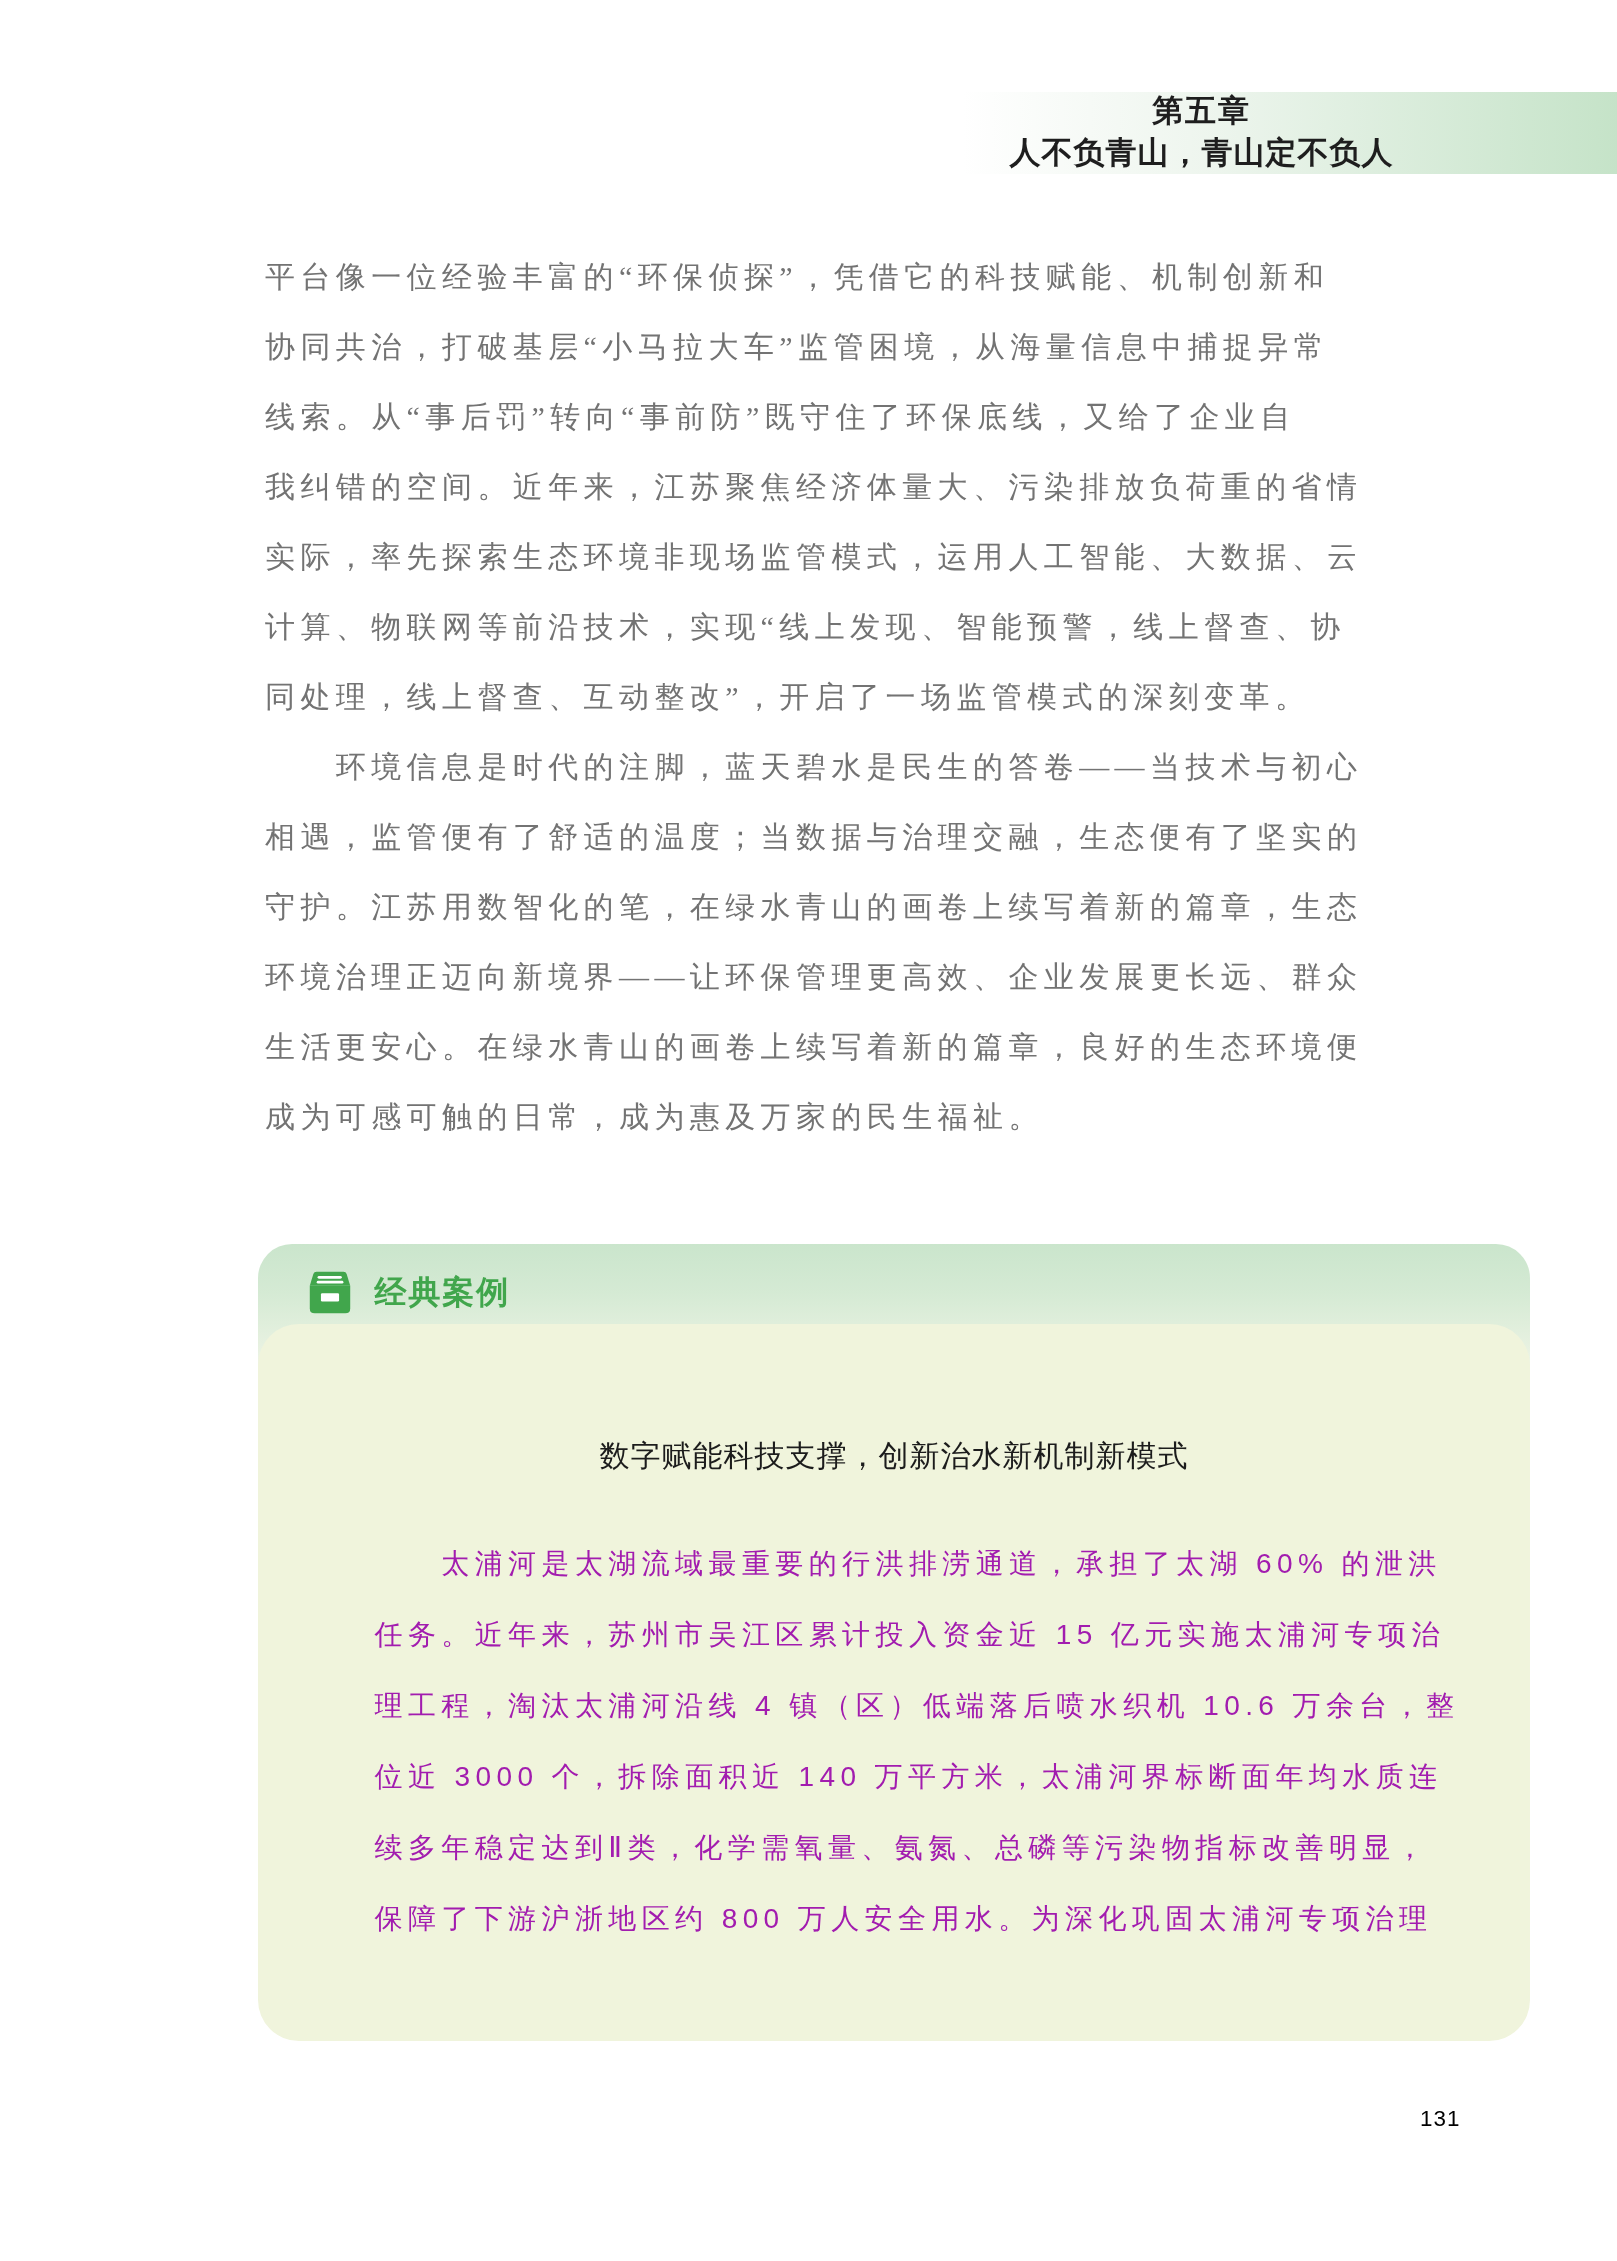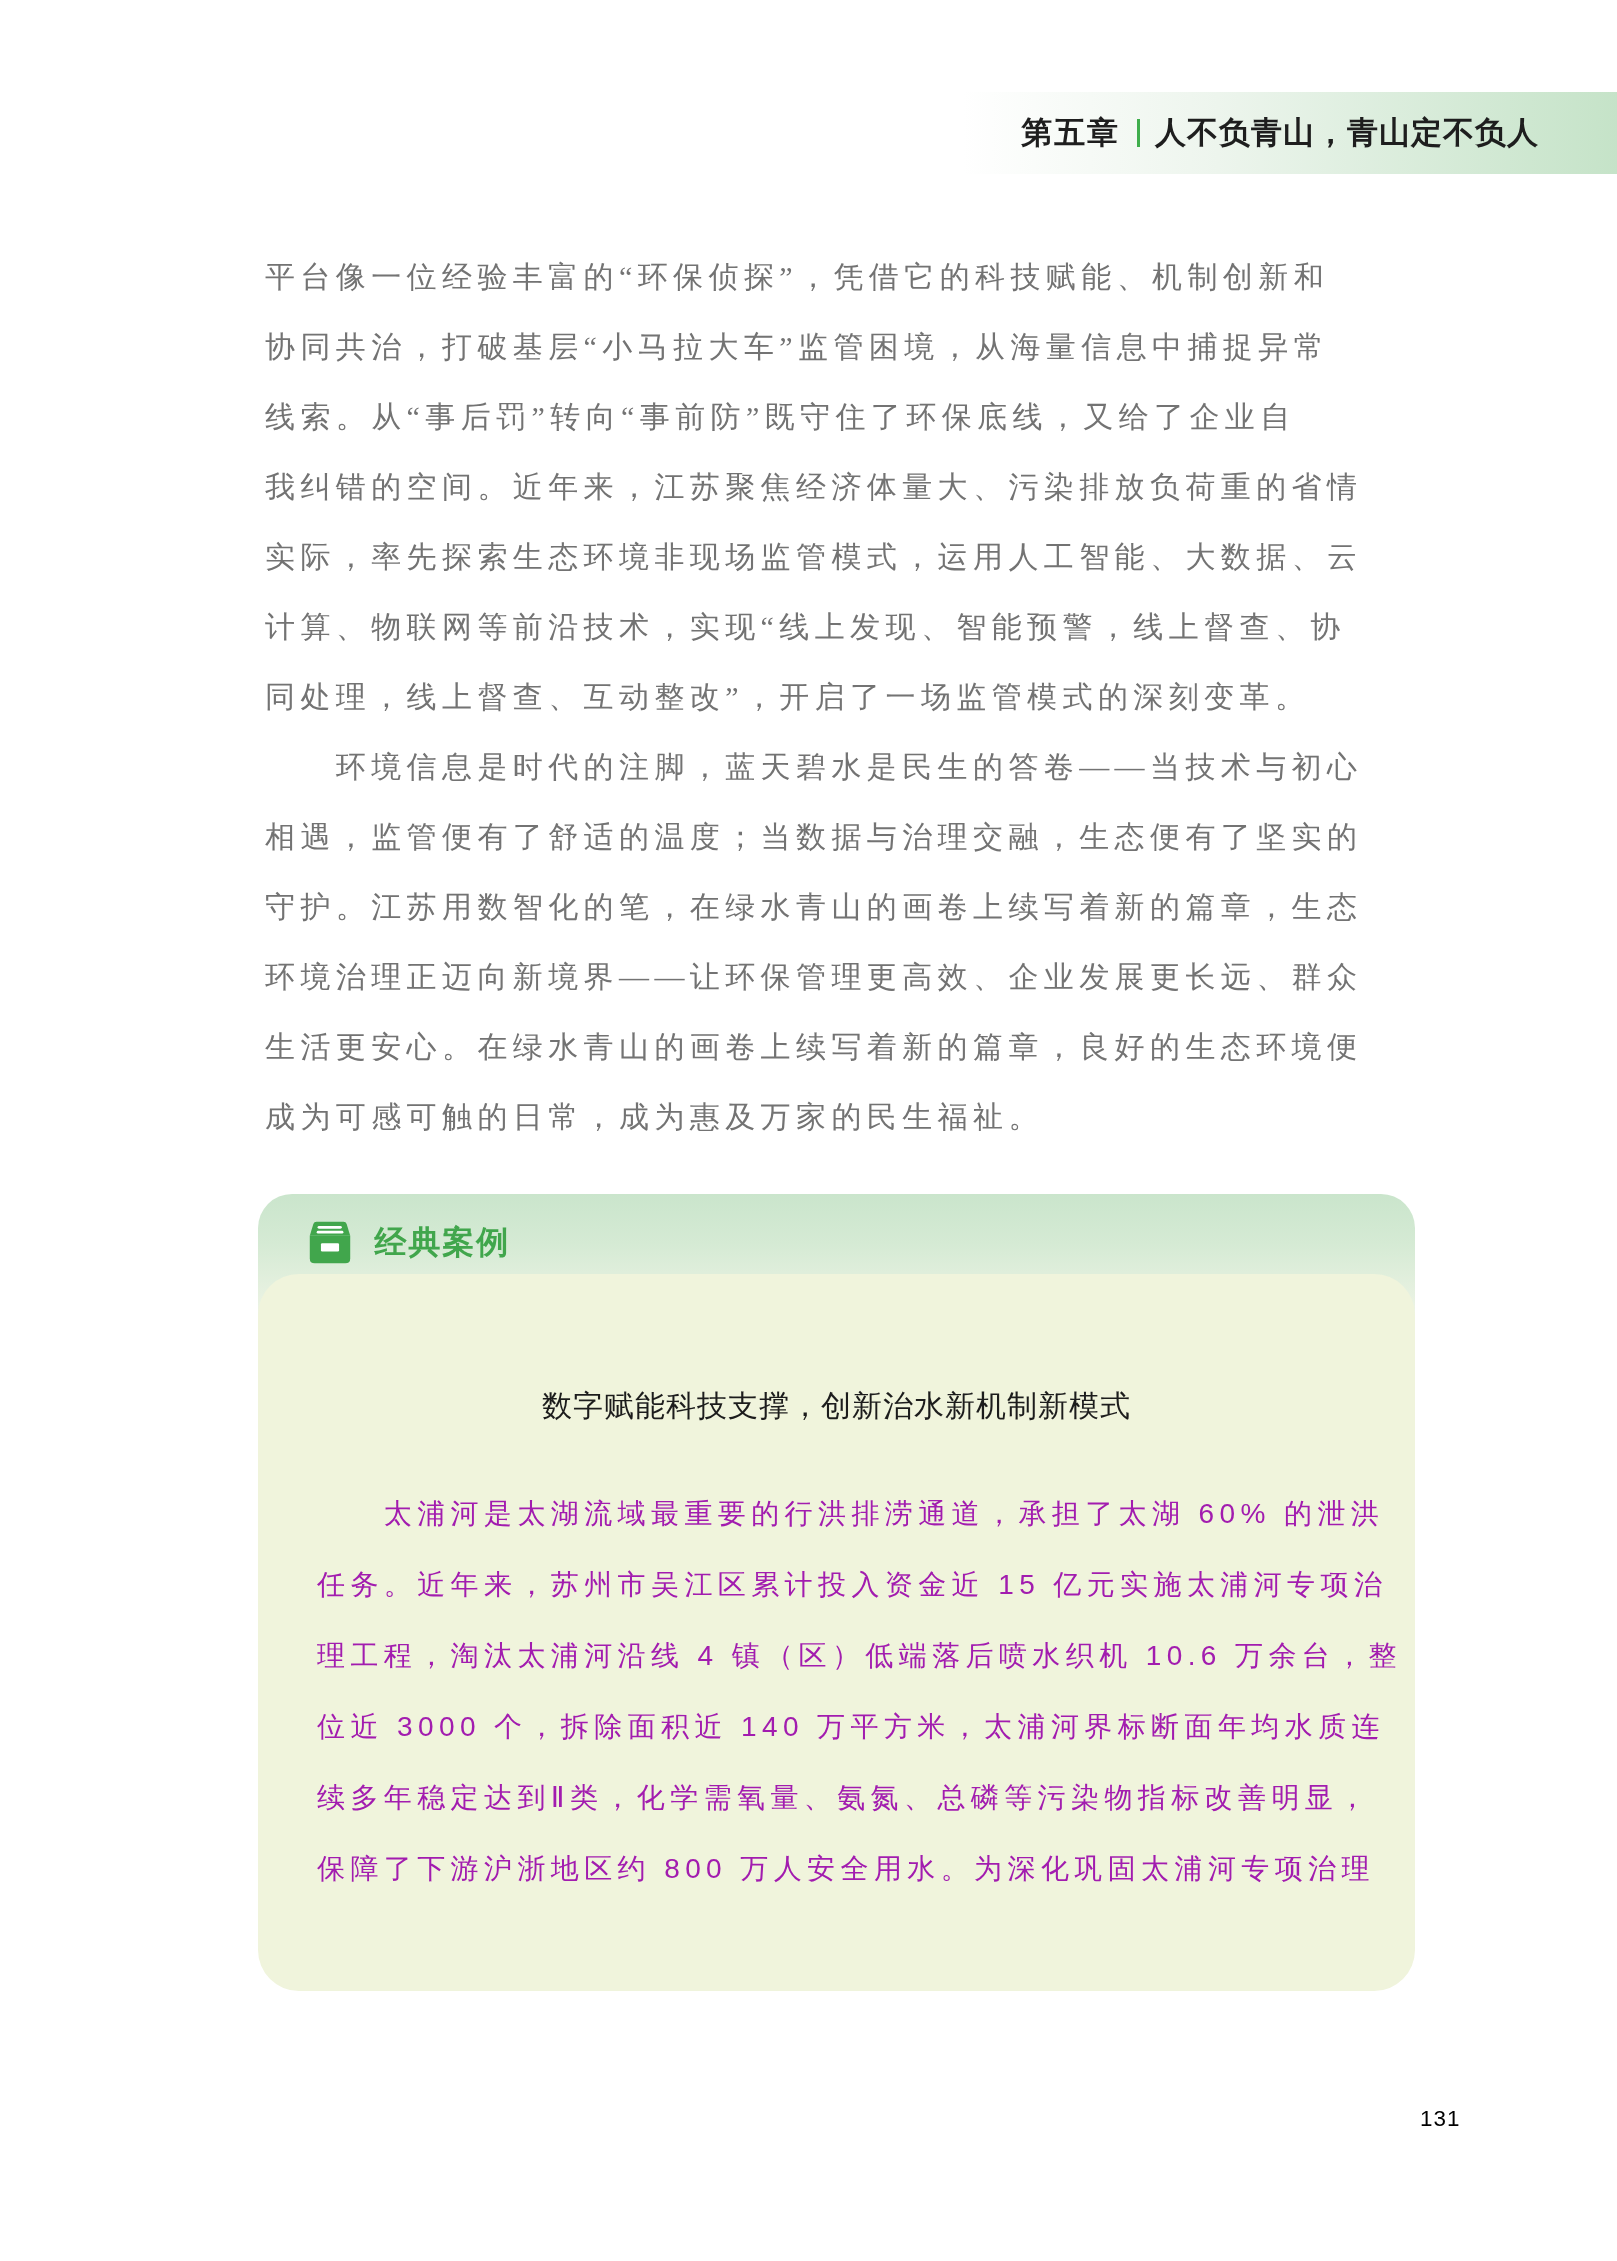--- a/index.html
+++ b/index.html
@@ -11,21 +11,21 @@
     font-family:"Liberation Sans","DejaVu Sans",sans-serif;
   }
 
   
   .header-band{
     position:absolute;
     left:890px;top:92px;
     width:728px;height:82px;
     background:linear-gradient(90deg,#ffffff 0%,#ffffff 10%,#edf5ed 45%,#c5e3c8 100%);
     display:flex;align-items:center;justify-content:flex-end;
-    padding-right:79px;box-sizing:border-box;
+    padding-right:105px;box-sizing:border-box;flex-direction:column;
   }
   .chapter{
     font-size:31px;font-weight:bold;color:#1e1e1e;
     letter-spacing:1.9px;white-space:nowrap;
   }
   .vbar{
     display:inline-block;width:3.9px;height:28px;
     background:#3fae4c;margin:0 14.6px 0 16.5px;
   }
   .chapter-title{
@@ -38,22 +38,22 @@
     position:absolute;left:265px;top:242px;width:1099px;
   }
   .body-text .tline{
     font-family:"Liberation Serif","DejaVu Serif",serif;
     font-size:30px;line-height:70px;letter-spacing:5.4px;
     color:#737373;white-space:nowrap;
   }
 
   
   .case-card{
-    position:absolute;left:258px;top:1194px;
-    width:1157px;height:797px;
+    position:absolute;left:258px;top:1244px;
+    width:1272px;height:797px;
   }
   .card-header{
     position:absolute;left:0;top:0;right:0;height:165px;
     border-radius:34px 34px 0 0;
     background:linear-gradient(180deg,#cae5cc 0%,#d5ead4 30%,#e9f2e2 65%,rgba(243,248,238,0) 100%);
   }
   .label-row{
     position:absolute;left:46px;top:24px;
     display:flex;align-items:center;
   }

